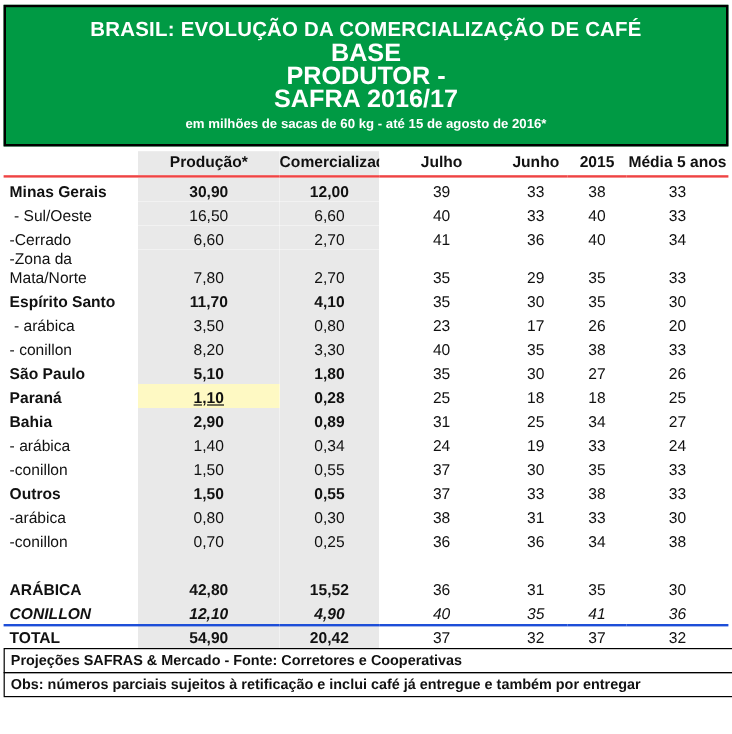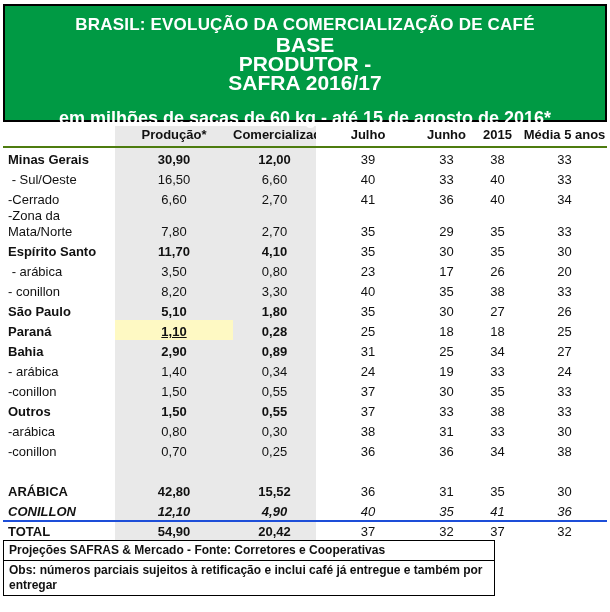--- a/index.html
+++ b/index.html
@@ -16,21 +16,21 @@
     border:2px solid #000;
     box-sizing:border-box;
     height:118px;
     text-align:center;
     color:#ffffff;
     font-weight:bold;
     padding-top:9px;
   }
   .banner .t1{font-size:17px;letter-spacing:0.2px;line-height:20px;}
   .banner .t2,.banner .t3,.banner .t4{font-size:21px;line-height:19px;}
-  .banner .units{font-size:18px;line-height:16px;margin-top:18px;}
+  .banner .units{font-size:11px;line-height:16px;margin-top:4px;}
 
   
   table.report{
     border-collapse:collapse;
     width:604px;
     margin-top:4px;
     table-layout:fixed;
     font-size:13px;
   }
   table.report col.c-label{width:112px;}
@@ -41,21 +41,21 @@
   table.report col.c-2015{width:49px;}
   table.report col.c-media{width:85px;}
 
   thead th{
     font-weight:bold;
     text-align:center;
     vertical-align:bottom;
     padding:2px 0 4px 0;
     line-height:14px;
   }
-  thead tr{border-bottom:2px solid #4d7c0f;}
+  thead tr{border-bottom:2px solid #ef4444;}
 
   td,th{overflow:hidden;}
   tbody td{
     text-align:center;
     vertical-align:bottom;
     height:20px;
     padding:0;
     line-height:17px;
   }
   tbody td.label{
@@ -67,21 +67,21 @@
   .shade{background:#E9E9E9;}
   tr.state td.label, tr.summary td.label, tr.total td.label{font-weight:bold;}
   tr.state td.v1, tr.state td.v2,
   tr.summary td.v1, tr.summary td.v2,
   tr.total td.v1, tr.total td.v2{font-weight:bold;}
   tr.blank td{height:20px;}
   tr.pretotal{border-bottom:2px solid #1d4ed8;font-style:italic;}
   tr.total td{height:18px;}
 
   
-  .footnotes{width:492px;}
+  .footnotes{width:608px;}
   .footnote{
     border:1px solid #000;
     box-sizing:border-box;
     font-size:12px;
     font-weight:bold;
     padding:2px 0 2px 5px;
     line-height:15px;
   }
   .footnote + .footnote{margin-top:-1px;}
 </style>

